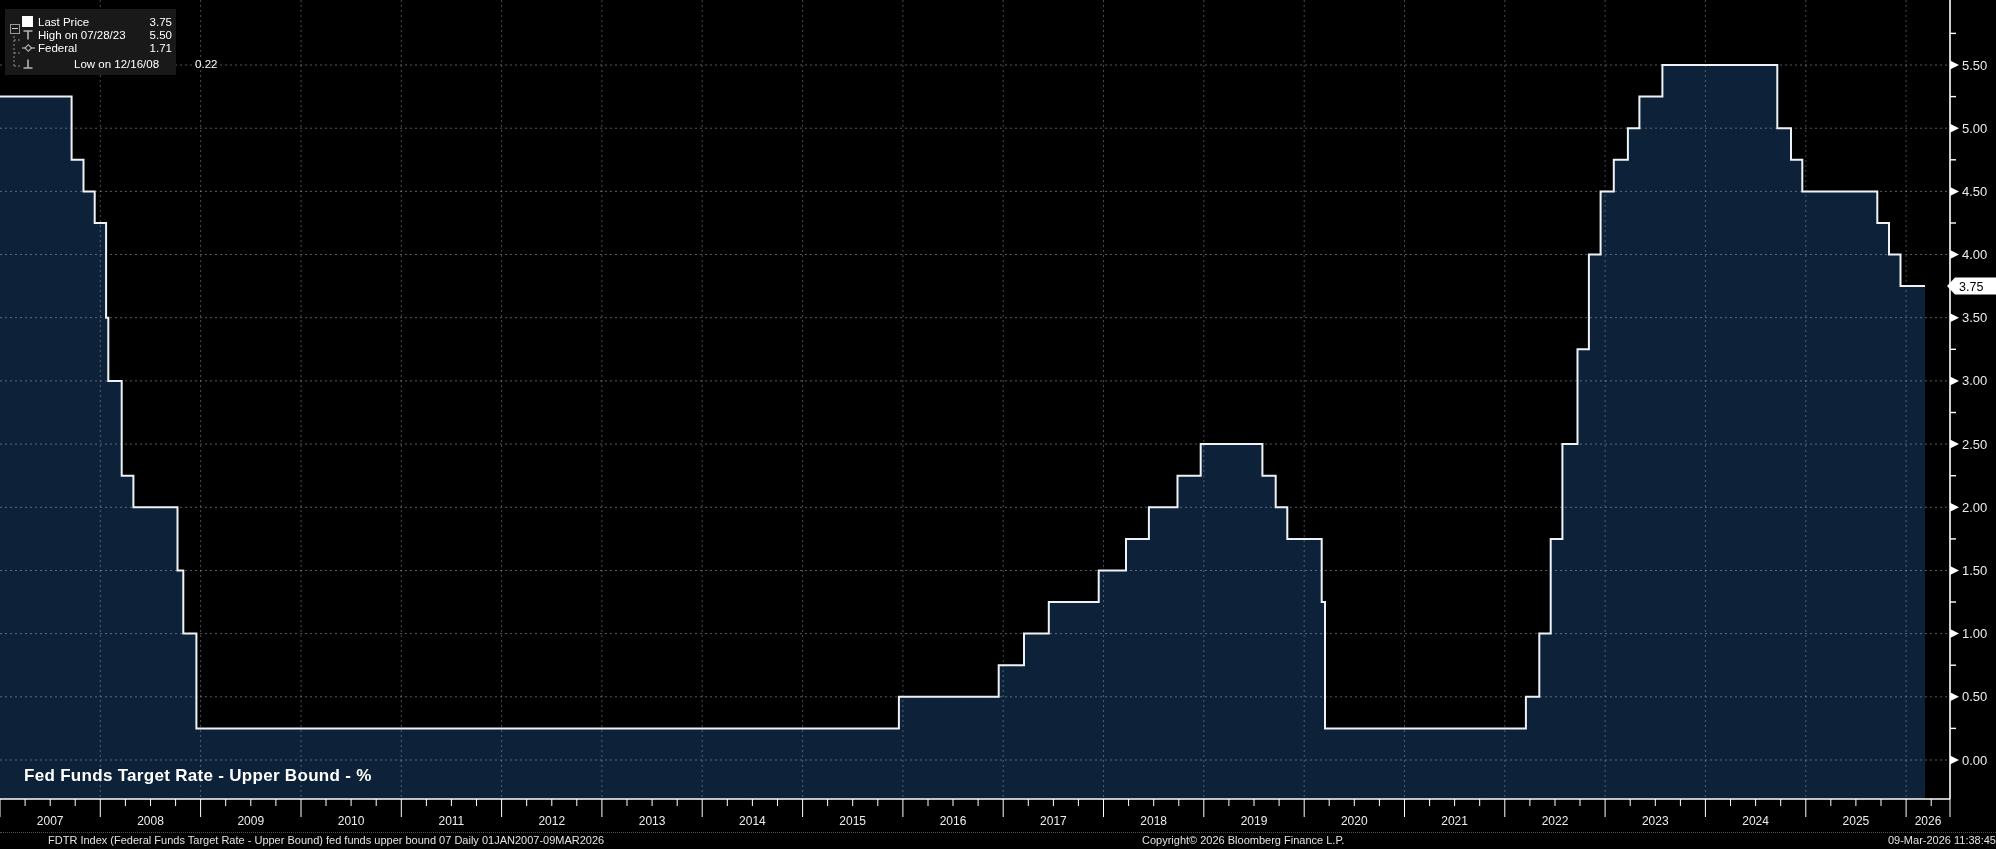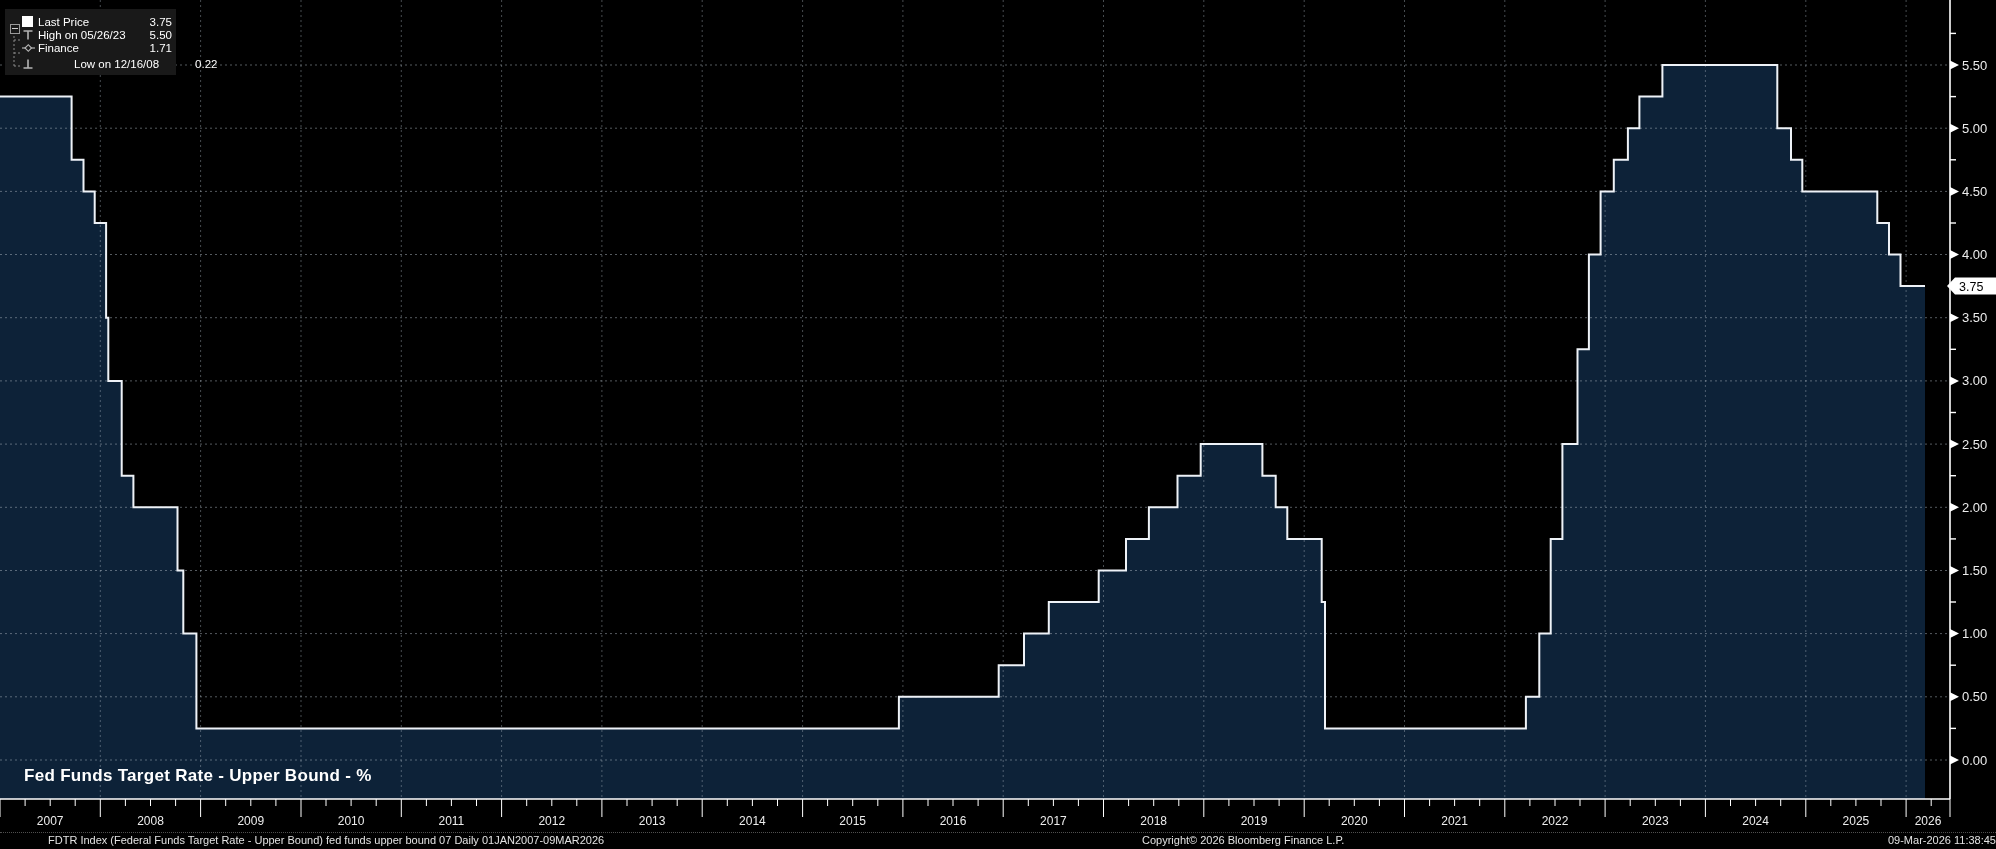--- a/index.html
+++ b/index.html
@@ -241,32 +241,32 @@
       <span class="llabel">Last Price</span>
       <span class="lval">3.75</span>
     </div>
 
     <div class="lrow" style="top:19px;">
       <span class="lmark">
         <svg width="12" height="12">
             <path d="M1.5,2 H10.5 M6,2 V10.5" stroke="#b4b4b4" stroke-width="1.6" fill="none"></path>
           </svg>
       </span>
-      <span class="llabel">High on 05/26/23</span>
+      <span class="llabel">High on 07/28/23</span>
       <span class="lval">5.50</span>
     </div>
 
     <div class="lrow" style="top:32px;">
       <span class="lmark">
         <svg width="13" height="12">
             <path d="M0,6 H13" stroke="#b4b4b4" stroke-width="1.2"></path>
             <rect x="4" y="3.7" width="4.6" height="4.6" transform="rotate(45 6.3 6)" fill="#191919" stroke="#b4b4b4" stroke-width="1.2"></rect>
           </svg>
       </span>
-      <span class="llabel">Finance</span>
+      <span class="llabel">Federal</span>
       <span class="lval">1.71</span>
     </div>
 
     <div class="lrow" style="top:48px;gap:36px;">
       <span class="lmark">
         <svg width="12" height="12">
             <path d="M1.5,10 H10.5 M6,10 V1.5" stroke="#b4b4b4" stroke-width="1.6" fill="none"></path>
           </svg>
       </span>
       <span class="llabel">Low on 12/16/08</span>

